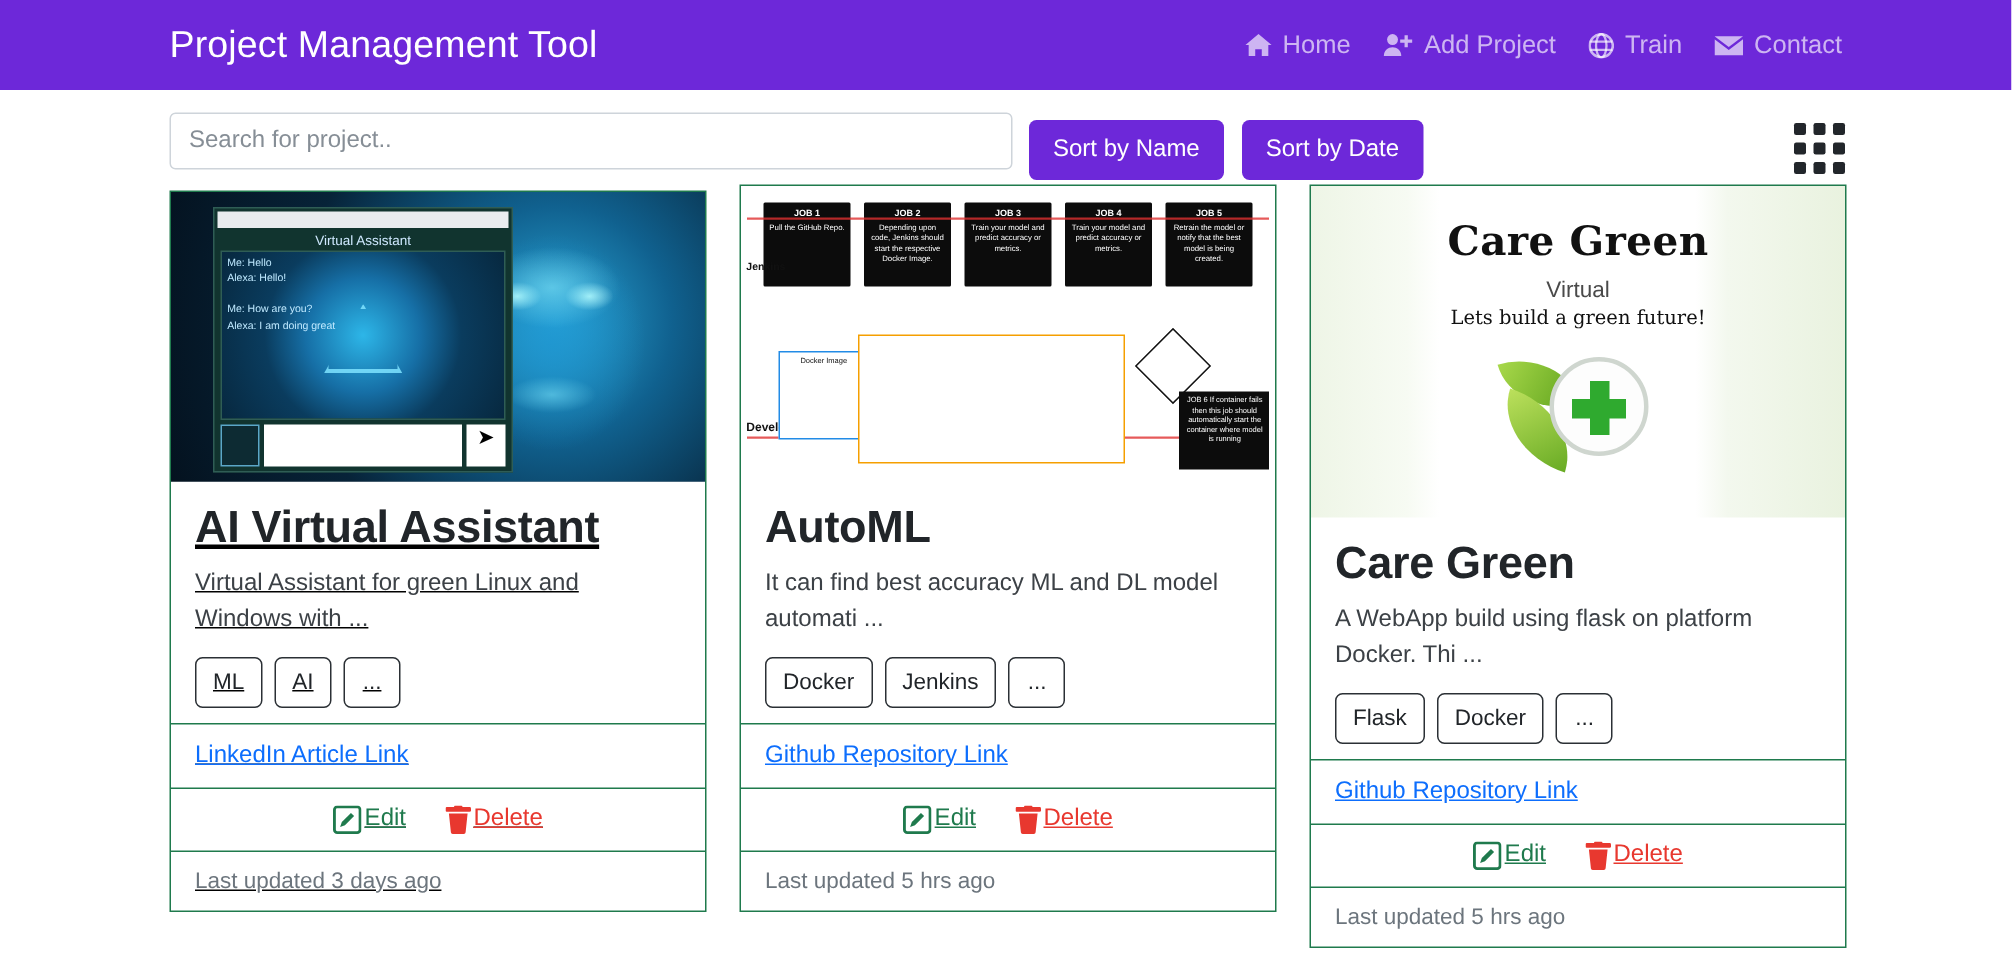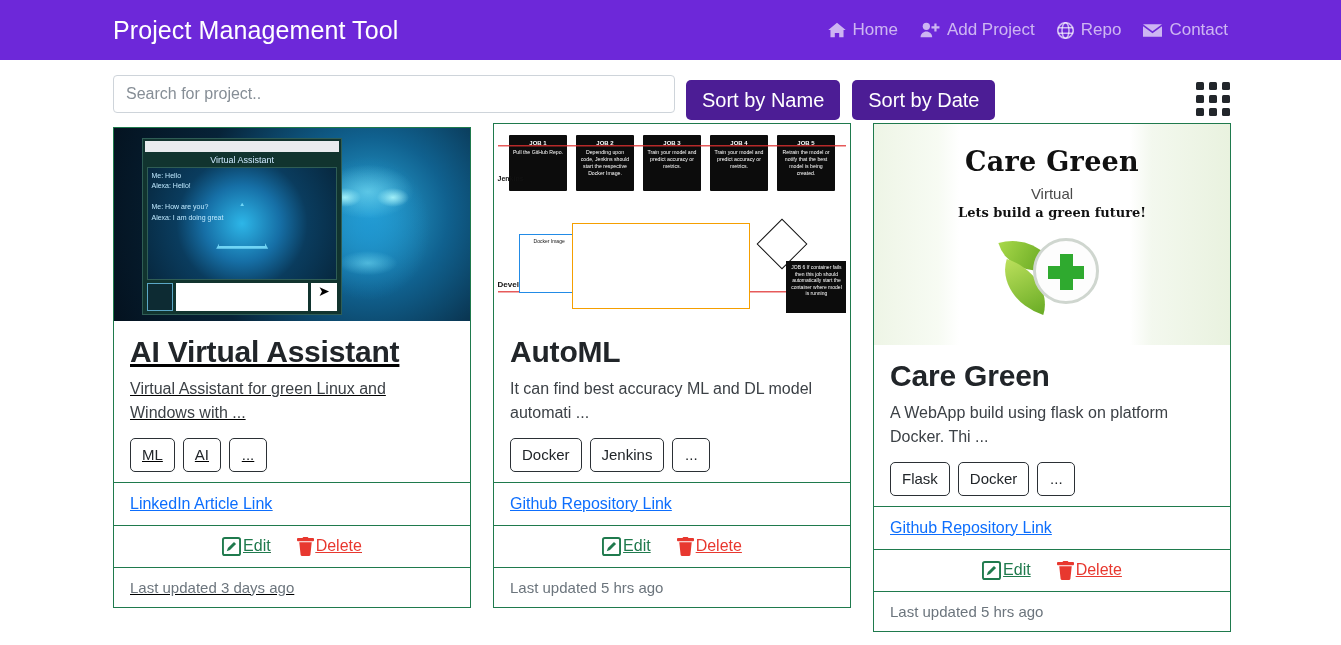--- a/index.html
+++ b/index.html
@@ -61,25 +61,25 @@
     font-size: 16px;
     color: #8b5cf6;
     font-family: "Liberation Sans", sans-serif;
     outline: none;
     background: #fff;
     margin-top: 7px;
   }
   .search-input::placeholder { color: #868e96; }
   .btn-sort {
     height: 40px;
-    background: #4c1d95;
+    background: #6d28d9;
     border: none;
     border-radius: 5px;
     color: #fff;
-    font-size: 20px;
+    font-size: 16px;
     font-family: "Liberation Sans", sans-serif;
     padding: 0 16px;
     margin-top: 12px;
     cursor: pointer;
     white-space: nowrap;
   }
   .btn-sort.first { margin-left: 11px; }
   .btn-sort.second { margin-left: 12px; }
 
   .grid-icon {
@@ -287,21 +287,21 @@
   .thumb-care {
     height: 221px;
     background:
       linear-gradient(90deg, #eef5e6 0%, #f7fbf3 18%, #ffffff 24%, #ffffff 72%, #f3f8ee 78%, #e9f2df 100%);
     position: relative;
     display: flex; flex-direction: column; align-items: center;
     padding-top: 22px;
   }
   .care-title { font-family: "DejaVu Serif", serif; font-weight: 700; font-size: 27px; color: #111; letter-spacing: .3px; }
   .care-welcome { font-size: 15px; color: #4a4a4a; margin-top: 8px; }
-  .care-sub { font-family: "DejaVu Serif", serif; font-weight: 700; font-size: 13px; color: #111; margin-top: 3px; }
+  .care-sub { font-family: "DejaVu Serif", serif; font-weight: 400; font-size: 13px; color: #111; margin-top: 3px; }
   .care-logo { position: relative; margin-top: 12px; width: 110px; height: 86px; }
   .care-logo .circle {
     position: absolute; right: 8px; top: 6px; width: 66px; height: 66px;
     border-radius: 50%; background: #fdfdfd; border: 3px solid #cfd6cf;
   }
   .care-logo .cross {
     position: absolute; right: 23px; top: 22px; width: 36px; height: 36px;
     background:
       linear-gradient(#2faa2f,#2faa2f) 50% 0 / 13px 36px no-repeat,
       linear-gradient(#2faa2f,#2faa2f) 0 50% / 36px 13px no-repeat;
@@ -347,21 +347,21 @@
     </a>
 
     <a class="nav-link" href="#">
       <span>
         <svg width="17" height="17" viewBox="0 0 22 22">
           <circle cx="11" cy="11" r="10" fill="none" stroke="rgba(255,255,255,.66)" stroke-width="2.2"></circle>
           <ellipse cx="11" cy="11" rx="4.5" ry="10" fill="none" stroke="rgba(255,255,255,.66)" stroke-width="2"></ellipse>
           <path d="M1.4 7.5h19.2M1.4 14.5h19.2" stroke="rgba(255,255,255,.66)" stroke-width="2" fill="none"></path>
         </svg>
       </span>
-      <span>Repo</span>
+      <span>Train</span>
     </a>
 
     <a class="nav-link" href="#">
       <span>
         <svg width="19" height="15" viewBox="0 0 24 18">
           <path d="M0 1h24L12 10z"></path>
           <path d="M0 3.6 12 12.6 24 3.6V17H0z"></path>
         </svg>
       </span>
       <span>Contact</span>

